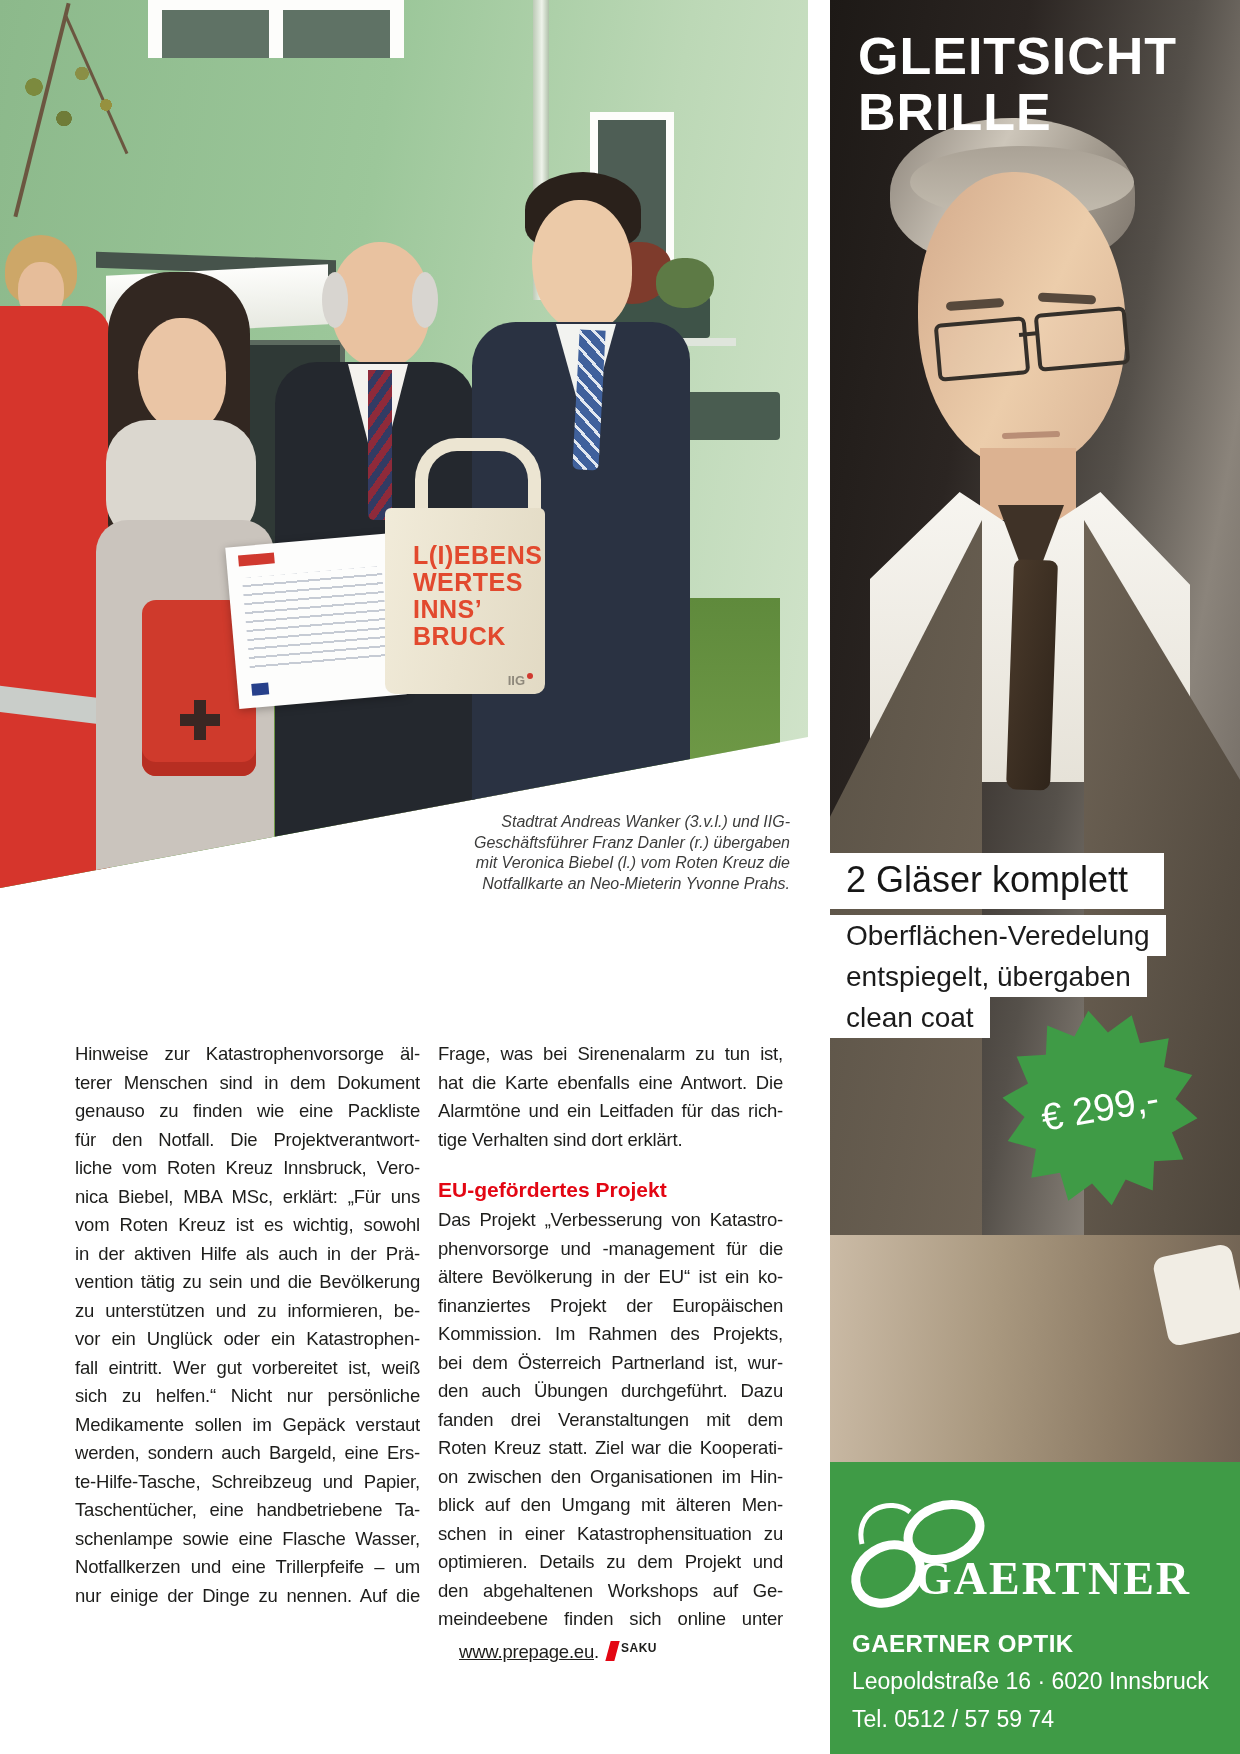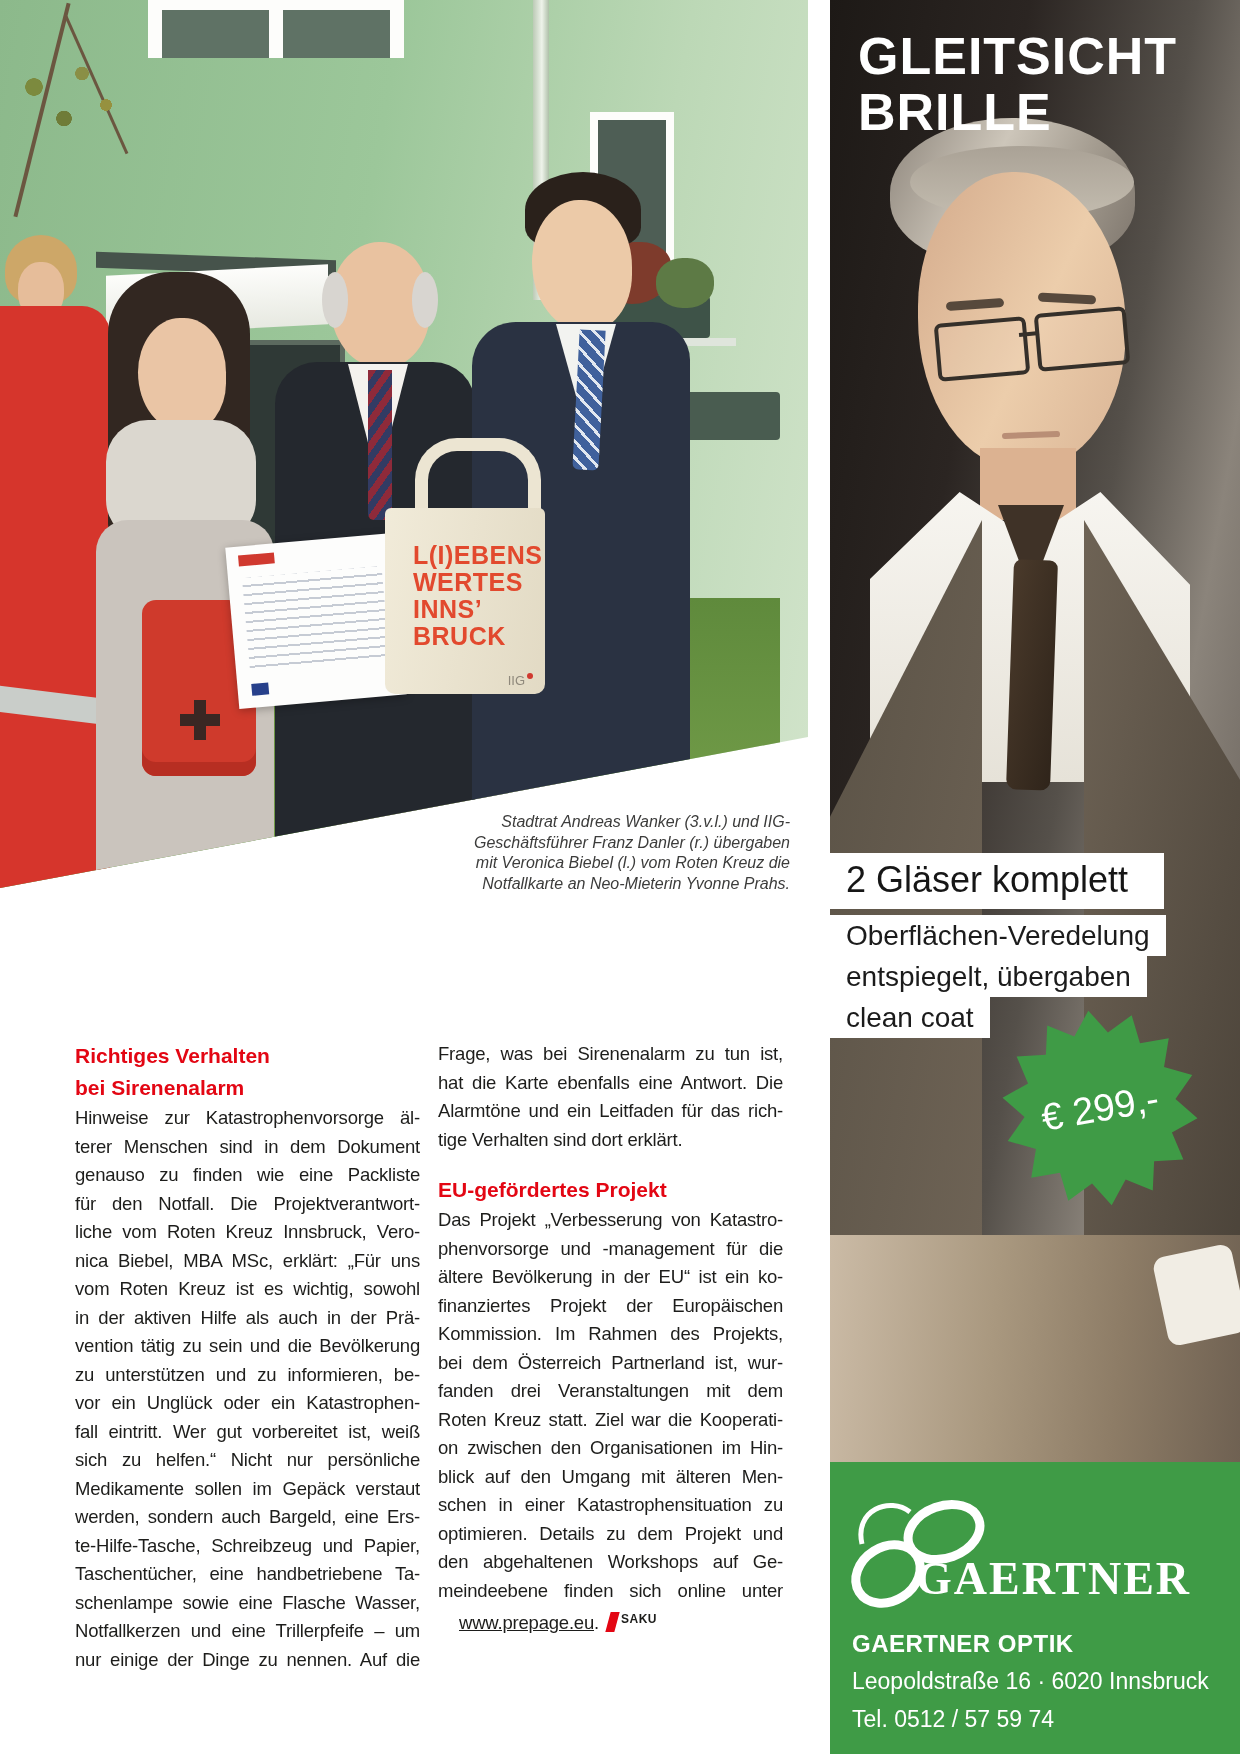--- a/index.html
+++ b/index.html
@@ -68,21 +68,21 @@
   .p4-suit{left:472px;top:322px;width:218px;height:566px;background:#2a3242;border-radius:44px 38px 0 0;}
   .p4-shirt{left:556px;top:324px;width:60px;height:108px;background:#f2f3f0;clip-path:polygon(0 0,100% 0,50% 100%);}
   .p4-tie{left:576px;top:330px;width:26px;height:140px;transform:rotate(3deg);border-radius:0 0 6px 6px;
       background:repeating-linear-gradient(45deg,#40619c 0 8px,#e2e8f0 8px 11px);}
   .bag-handle{left:415px;top:438px;width:100px;height:86px;border:13px solid #ece5d2;border-bottom:none;
       border-radius:42px 42px 0 0;}
   .bag-body{left:385px;top:508px;width:160px;height:186px;border-radius:6px 6px 10px 10px;
       background:linear-gradient(100deg,#f1ebd9,#e2dac4);}
   .bag-text{position:absolute;left:28px;top:34px;}
   .bagline{font-weight:bold;font-size:25px;line-height:27px;color:#e2492e;letter-spacing:.5px;}
-  .bag-brand{position:absolute;right:12px;bottom:6px;font-size:13px;font-weight:normal;color:#8f897c;}
+  .bag-brand{position:absolute;right:12px;bottom:6px;font-size:13px;font-weight:bold;color:#8f897c;}
   .bag-brand::after{content:"";display:inline-block;width:6px;height:6px;border-radius:50%;background:#d0392f;margin-left:2px;vertical-align:top;}
 
   
   .caption{left:430px;top:812px;width:360px;text-align:right;font-style:italic;
            font-size:16px;line-height:20.5px;color:#3c3c3b;}
 
   
   .col{width:345px;}
   .col1{left:75px;top:1040px;}
   .col2{left:438px;top:1040px;}
@@ -221,24 +221,20 @@
 
   <div class="abs caption">
       <div class="cap-line">Stadtrat Andreas Wanker (3.v.l.) und IIG-</div>
       <div class="cap-line">Geschäftsführer Franz Danler (r.) übergaben</div>
       <div class="cap-line">mit Veronica Biebel (l.) vom Roten Kreuz die</div>
       <div class="cap-line">Notfallkarte an Neo-Mieterin Yvonne Prahs.</div>
     </div>
 
   <div class="abs col col1">
     <div>
-        <div class="h-line">Richtiges Verhalten</div>
-        <div class="h-line">bei Sirenenalarm</div>
-      </div>
-    <div>
         <div class="jline">Hinweise zur Katastrophenvorsorge äl-</div>
         <div class="jline">terer Menschen sind in dem Dokument</div>
         <div class="jline">genauso zu finden wie eine Packliste</div>
         <div class="jline">für den Notfall. Die Projektverantwort-</div>
         <div class="jline">liche vom Roten Kreuz Innsbruck, Vero-</div>
         <div class="jline">nica Biebel, MBA MSc, erklärt: „Für uns</div>
         <div class="jline">vom Roten Kreuz ist es wichtig, sowohl</div>
         <div class="jline">in der aktiven Hilfe als auch in der Prä-</div>
         <div class="jline">vention tätig zu sein und die Bevölkerung</div>
         <div class="jline">zu unterstützen und zu informieren, be-</div>
@@ -263,20 +259,21 @@
         <div class="jline">tige Verhalten sind dort erklärt.</div>
       </div>
     <div class="h-line heading2">EU-gefördertes Projekt</div>
     <div>
         <div class="jline">Das Projekt „Verbesserung von Katastro-</div>
         <div class="jline">phenvorsorge und -management für die</div>
         <div class="jline">ältere Bevölkerung in der EU“ ist ein ko-</div>
         <div class="jline">finanziertes Projekt der Europäischen</div>
         <div class="jline">Kommission. Im Rahmen des Projekts,</div>
         <div class="jline">bei dem Österreich Partnerland ist, wur-</div>
+        <div class="jline">den auch Übungen durchgeführt. Dazu</div>
         <div class="jline">fanden drei Veranstaltungen mit dem</div>
         <div class="jline">Roten Kreuz statt. Ziel war die Kooperati-</div>
         <div class="jline">on zwischen den Organisationen im Hin-</div>
         <div class="jline">blick auf den Umgang mit älteren Men-</div>
         <div class="jline">schen in einer Katastrophensituation zu</div>
         <div class="jline">optimieren. Details zu dem Projekt und</div>
         <div class="jline">den abgehaltenen Workshops auf Ge-</div>
         <div class="jline">meindeebene finden sich online unter</div>
       </div>
     <div class="link-line">

